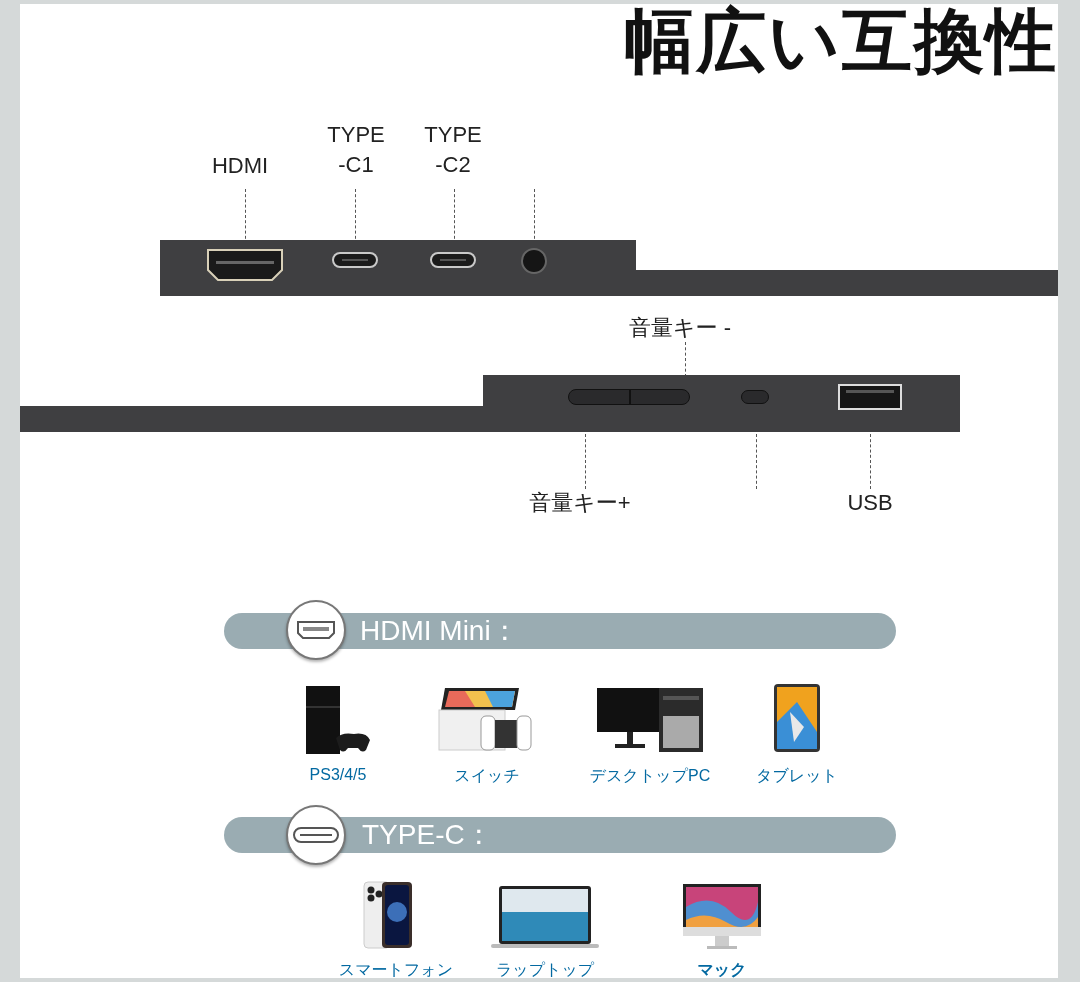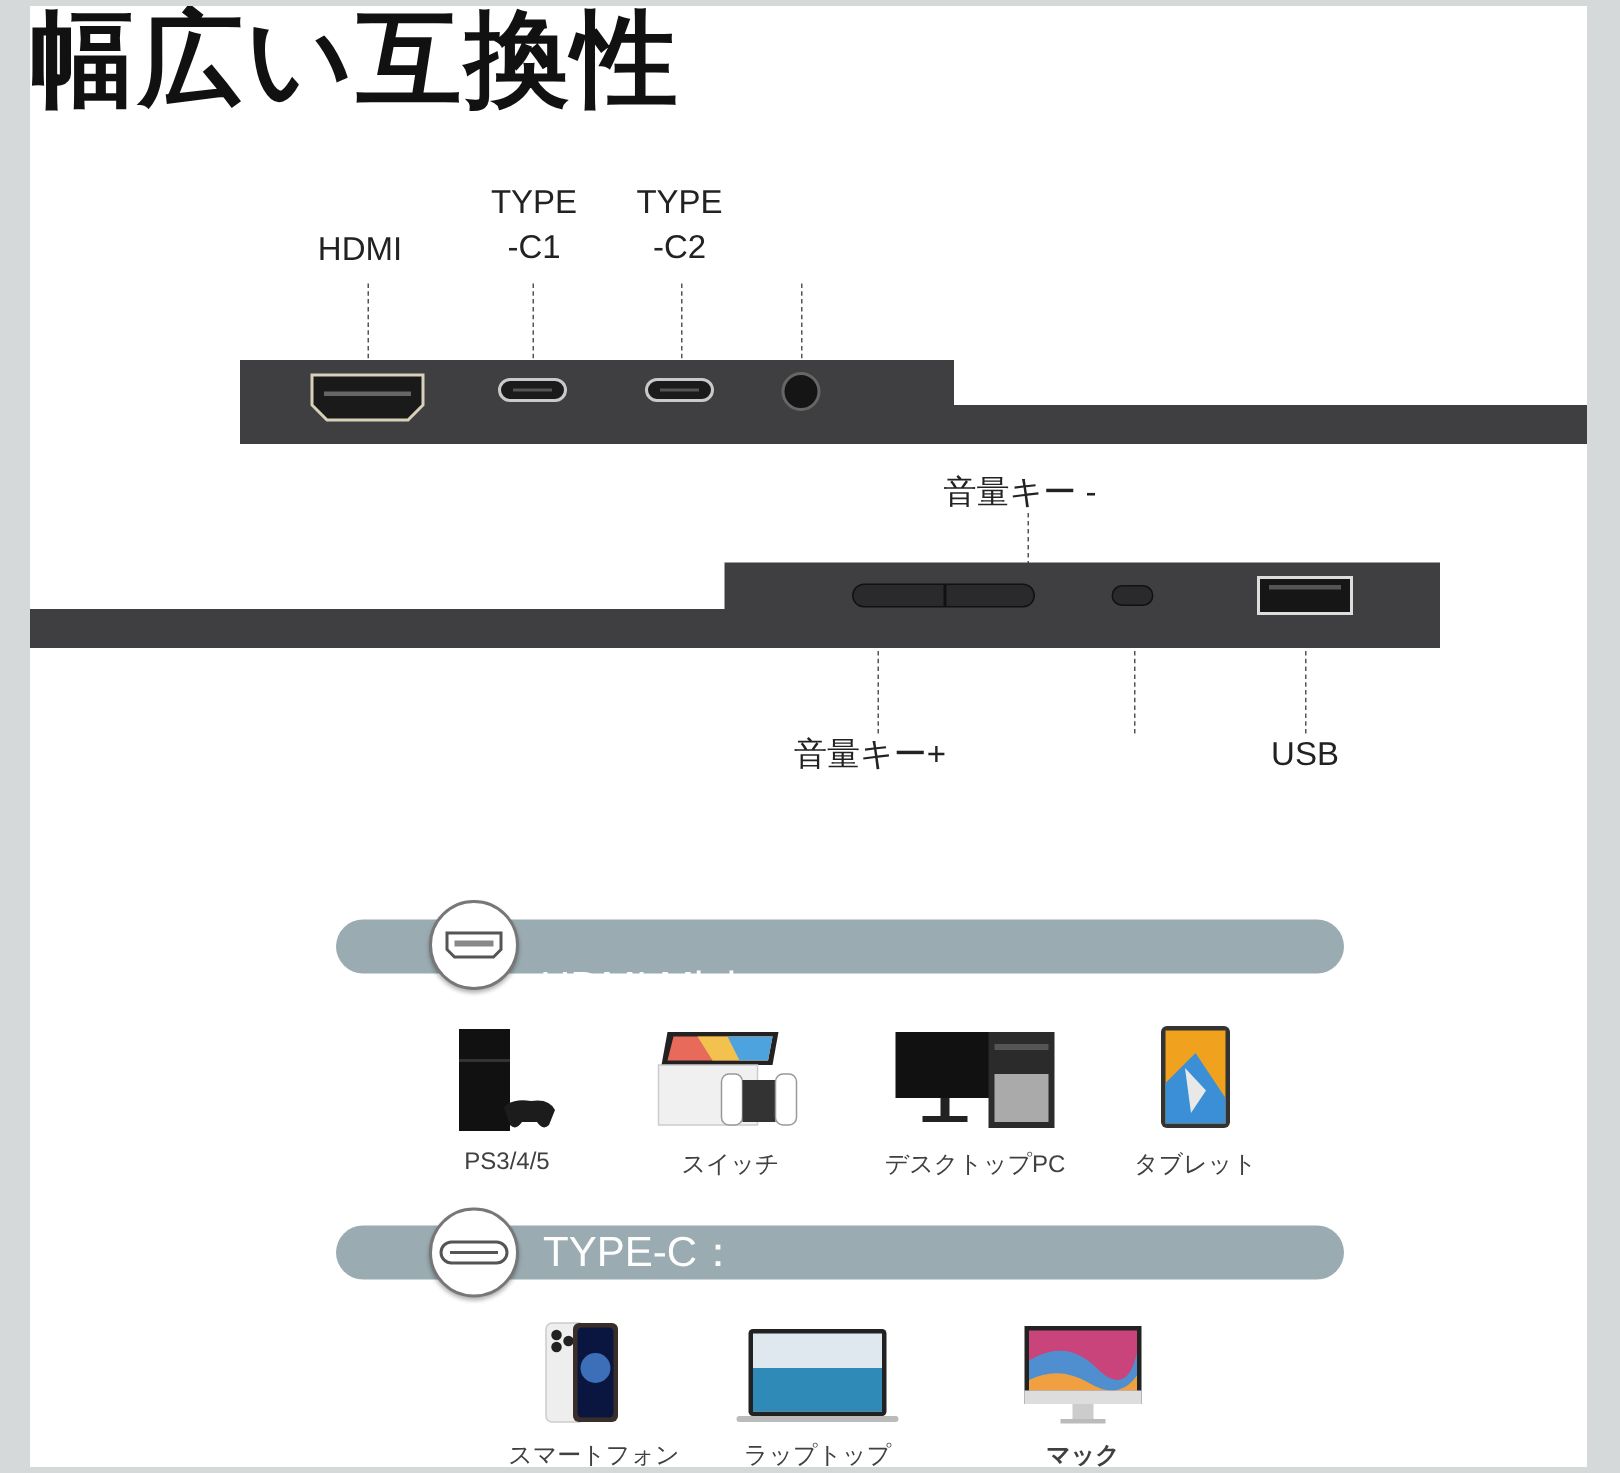--- a/index.html
+++ b/index.html
@@ -1,34 +1,34 @@
 <!DOCTYPE html>
 <html><head>
 <meta charset="utf-8">
 <style>
   html, body { margin:0; padding:0; }
   body { width:1080px; height:982px; background:#d5d9d9; position:relative; overflow:hidden; font-family:"DejaVu Sans", sans-serif; }
   .panel { position:absolute; left:20px; top:4px; width:1038px; height:974px; background:#ffffff; overflow:hidden; }
   .abs { position:absolute; }
-  .title { left:0; width:1038px; top:0; text-align:left; font-size:70px; font-weight:bold; color:#111; letter-spacing:2px; line-height:74px; font-family:Liberation Serif, serif; }
+  .title { left:0; width:1038px; top:0; text-align:right; font-size:70px; font-weight:bold; color:#111; letter-spacing:2px; line-height:74px; font-family:Liberation Sans, sans-serif; }
   .lbl { font-family:"Liberation Sans", sans-serif; font-size:22px; color:#222; text-align:center; line-height:30px; white-space:pre-line; }
   .dash { width:0; border-left:1.5px dashed #555; }
   .bar { background:#3f3f41; }
   .typec { width:46px; height:16px; border:2px solid #c9c9c9; border-radius:10px; background:#1b1b1b; box-sizing:border-box; }
   .typec::after { content:""; position:absolute; left:8px; right:8px; top:5px; height:2px; background:#555; }
   .jack { width:26px; height:26px; border-radius:50%; background:#151515; border:2px solid #666; box-sizing:border-box; }
   .vol { width:122px; height:16px; border-radius:9px; background:#2a2a2c; border:1px solid #111; box-sizing:border-box; }
   .vol::after { content:""; position:absolute; left:60px; top:0; bottom:0; width:2px; background:#111; }
   .pwr { width:28px; height:14px; border-radius:8px; background:#2a2a2c; border:1px solid #111; box-sizing:border-box; }
   .usb { width:64px; height:26px; border:2px solid #ddd; background:#161616; box-sizing:border-box; }
   .usb::after { content:""; position:absolute; left:6px; right:6px; top:4px; height:3px; background:#555; }
   .banner { height:36px; background:#9aacb2; border-radius:18px; }
   .banner-text { color:#fff; font-family:"Liberation Sans", sans-serif; font-size:28px; line-height:36px; }
   .badge { width:60px; height:60px; border-radius:50%; background:#fff; border:2px solid #777; box-sizing:border-box; box-shadow:0 2px 3px rgba(0,0,0,0.3); }
-  .dev-lbl { font-family:"Liberation Sans", sans-serif; font-size:16px; color:#404040; text-align:center; }
+  .dev-lbl { font-family:"Liberation Sans", sans-serif; font-size:16px; color:#0369a1; text-align:center; }
   .dev { display:flex; align-items:flex-end; justify-content:center; }
 </style>
 </head>
 <body>
 
 <div class="panel">
 
   <div class="abs title">幅広い互換性</div>
 
   <div class="abs lbl" style="left:170px;top:147px;width:100px;">HDMI</div>
@@ -70,21 +70,21 @@
   <div class="abs lbl" style="left:490px;top:484px;width:140px;">音量キー+</div>
   <div class="abs lbl" style="left:800px;top:484px;width:100px;">USB</div>
 
   <div class="abs banner" style="left:204px;top:609px;width:672px;"></div>
   <div class="abs badge" style="left:266px;top:596px;">
     <svg width="56" height="56" viewBox="0 0 56 56">
       <path d="M10 20 H46 V31 L41 36 H15 L10 31 Z" fill="#fff" stroke="#555" stroke-width="2"></path>
       <rect x="15" y="25" width="26" height="4" fill="#888"></rect>
     </svg>
   </div>
-  <div class="abs banner-text" style="left:340px;top:609px;margin-top:27px;">HDMI Mini：</div>
+  <div class="abs banner-text" style="left:340px;top:609px;">HDMI Mini：</div>
 
   <div class="abs dev" style="left:276px;top:676px;width:82px;height:76px;">
     <svg width="70" height="72" viewBox="0 0 70 72">
       <rect x="4" y="2" width="34" height="68" fill="#111"></rect>
       <rect x="4" y="22" width="34" height="2" fill="#333"></rect>
       <path d="M34 54 Q40 48 52 50 Q64 48 68 56 L64 66 Q60 70 56 64 H46 Q42 70 38 66 Z" fill="#1c1c1c"></path>
     </svg>
   </div>
   <div class="abs dev-lbl" style="left:268px;top:762px;width:100px;">PS3/4/5</div>
 

